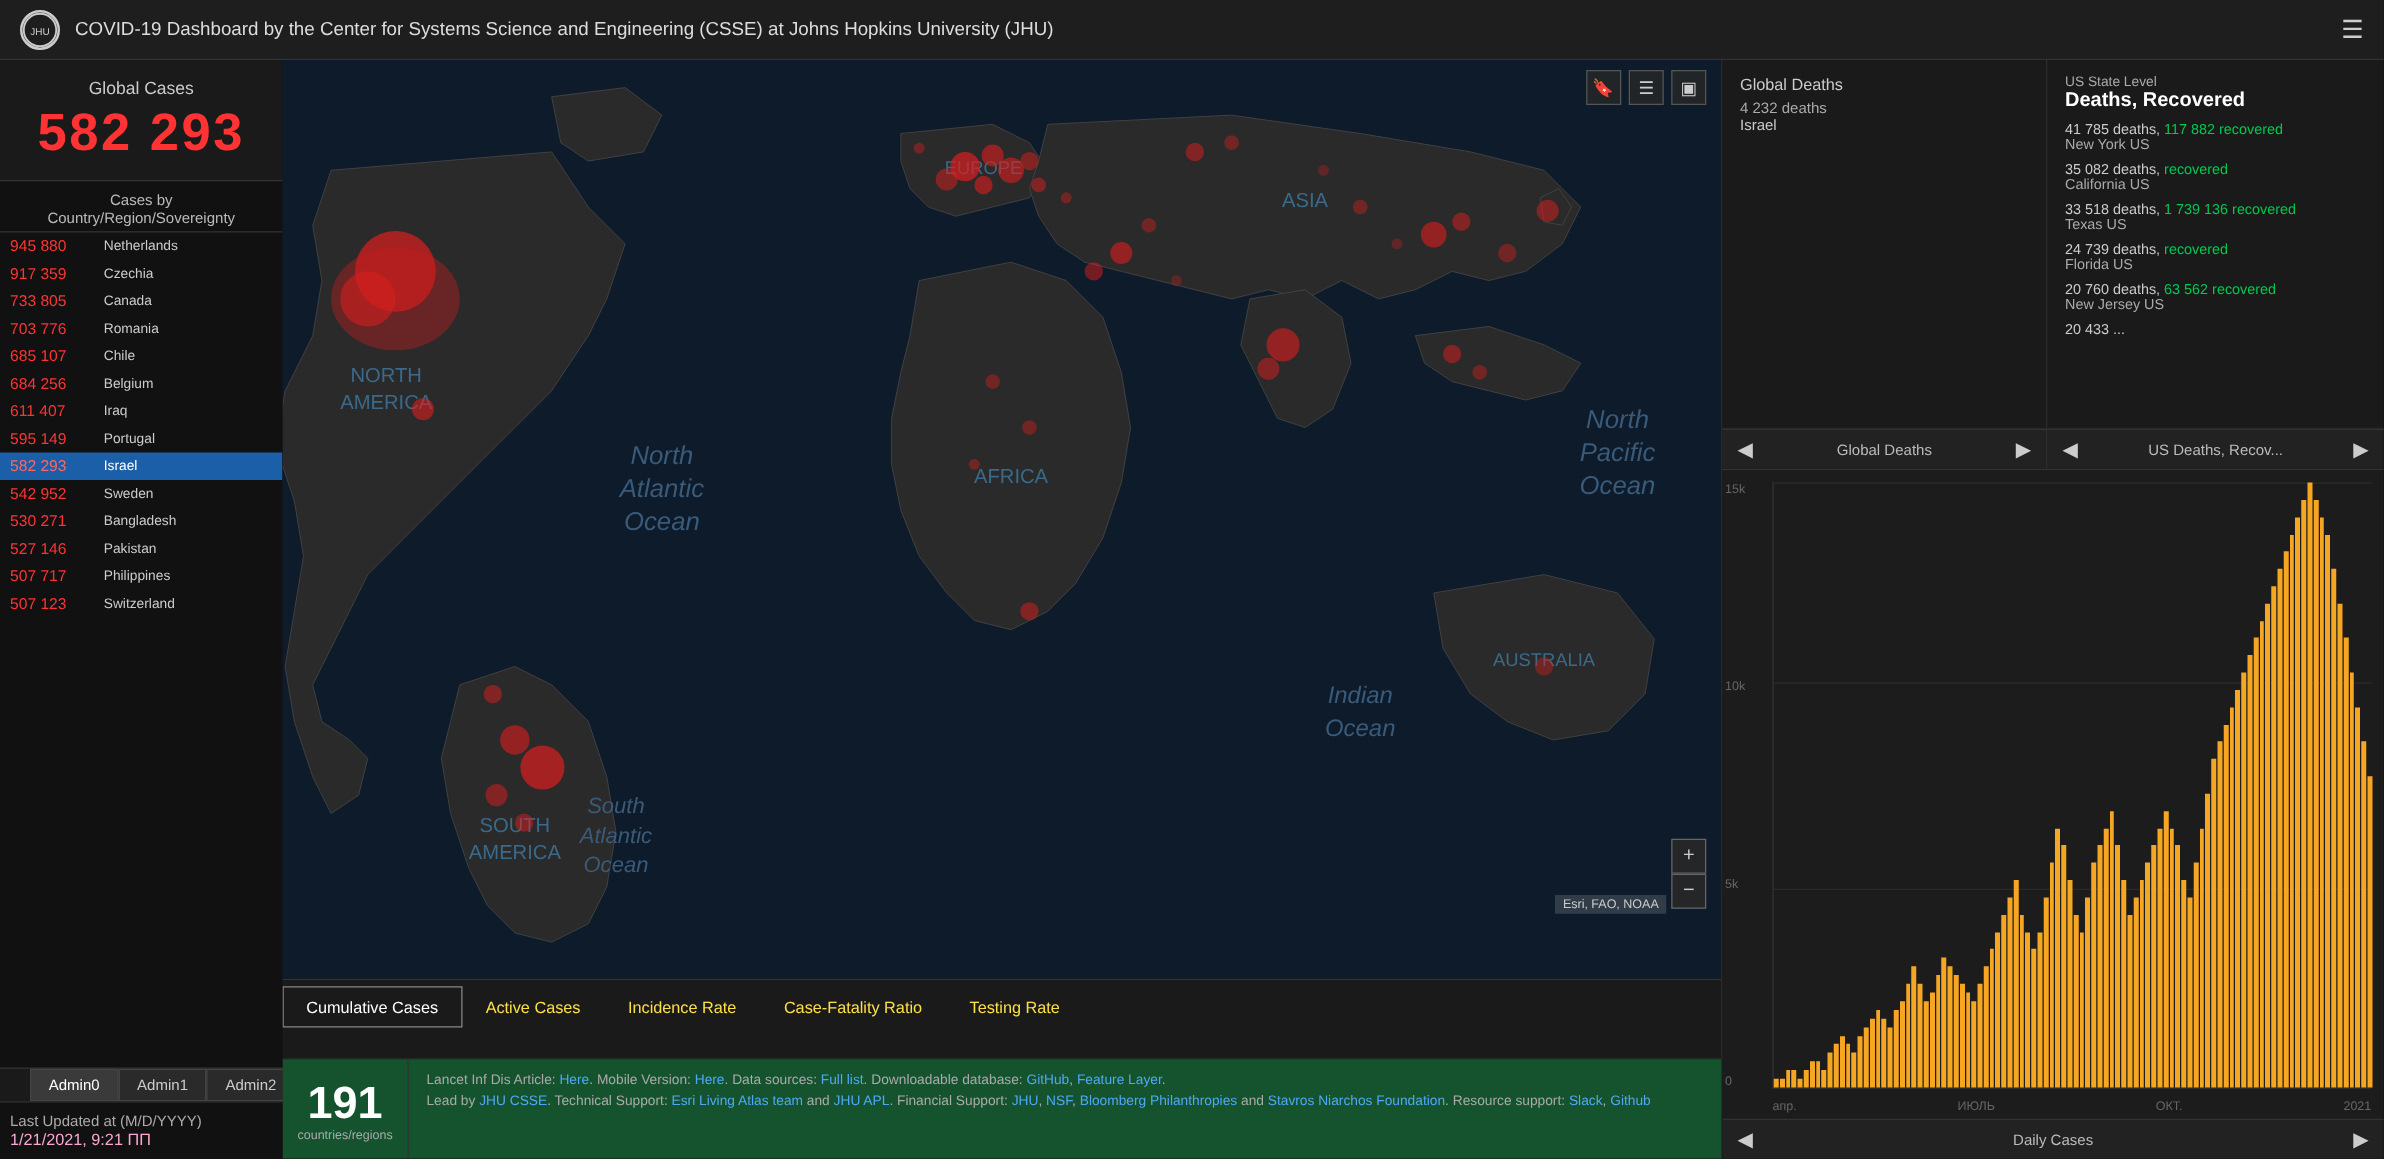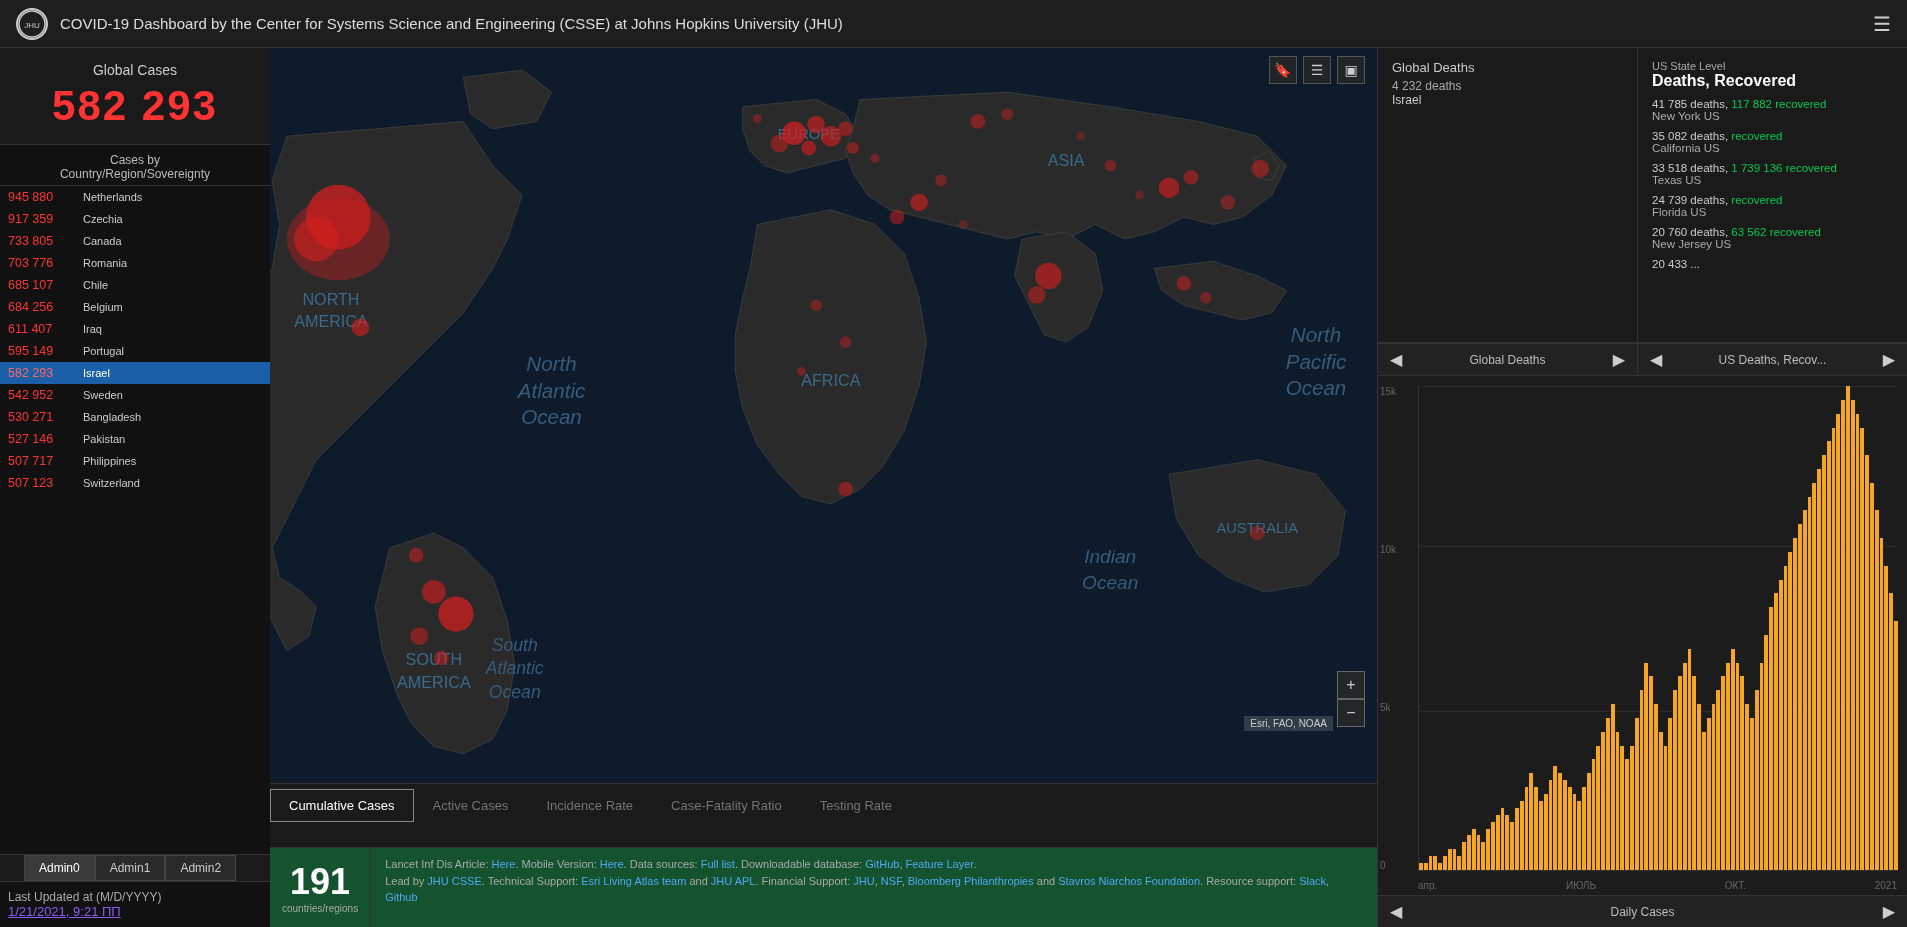--- a/index.html
+++ b/index.html
@@ -49,21 +49,21 @@
     }
 
     
     .main-layout {
       display: flex;
       height: calc(927px - 48px);
     }
 
     
     .sidebar {
-      width: 270px;
+      width: 226px;
       background: #111;
       display: flex;
       flex-direction: column;
       flex-shrink: 0;
       justify-content: flex-end;
     }
     .global-cases-box {
       background: #1a1a1a;
       text-align: center;
       padding: 14px 8px;
@@ -140,23 +140,22 @@
     }
 
     .last-updated {
       padding: 8px;
       font-size: 12px;
       color: #aaa;
       border-top: 1px solid #333;
       background: #111;
     }
     .last-updated .date {
-      color: #8b5cf6;
+      color: #f9a8d4;
       font-size: 13px;
-      text-decoration: underline;
     }
     .map-svg-area {
       width: 100%;
       height: calc(100% - 44px);
       position: relative;
     }
     .map-toolbar {
       position: absolute;
       top: 8px;
       right: 12px;
@@ -210,21 +209,21 @@
     .map-tabs {
       display: flex;
       height: 44px;
       background: #1a1a1a;
       border-top: 1px solid #333;
       align-items: center;
     }
     .map-tab {
       padding: 8px 18px;
       font-size: 13px;
-      color: #737373;
+      color: #fde047;
       cursor: pointer;
       border: 1px solid transparent;
     }
     .map-tab.active {
       border: 1px solid #888;
       color: #fff;
     }
 
     
     .bottom-bar {

